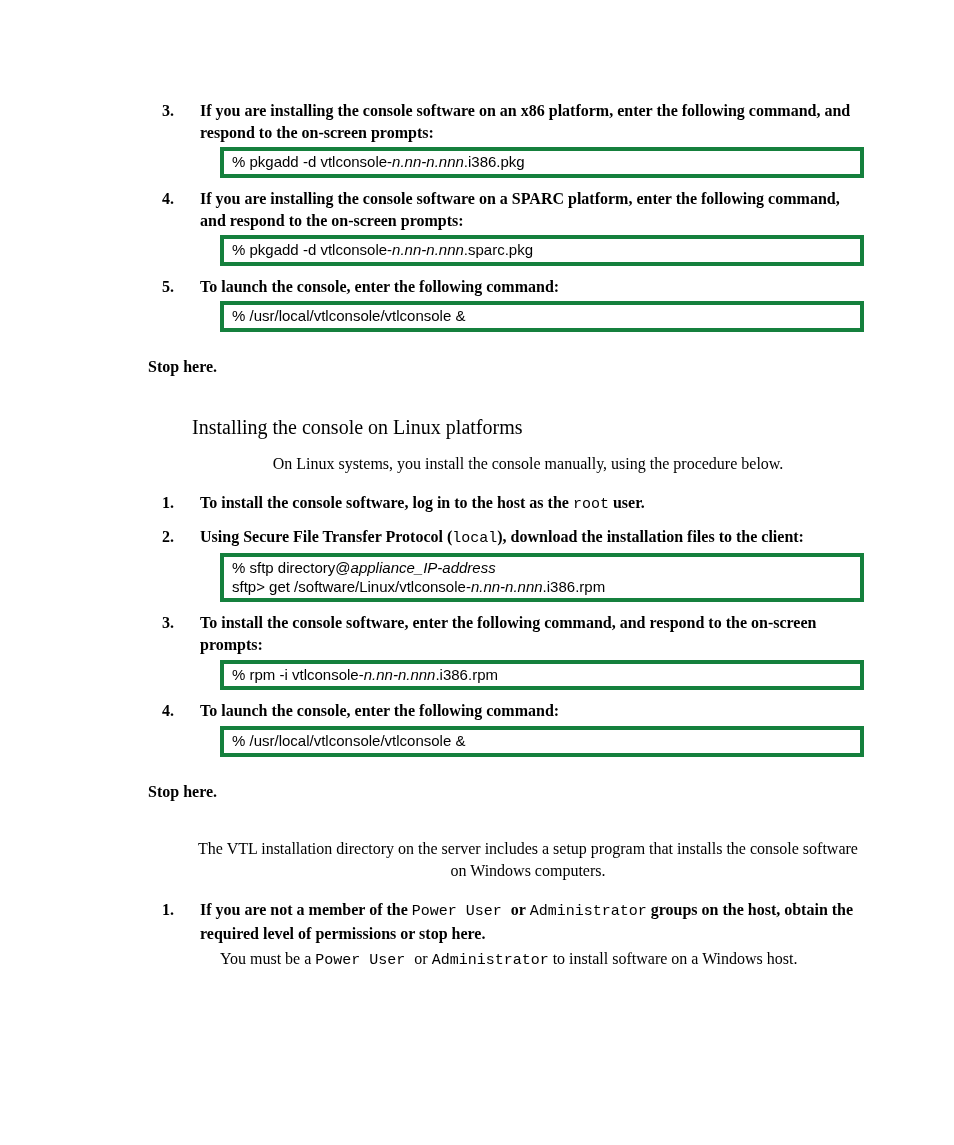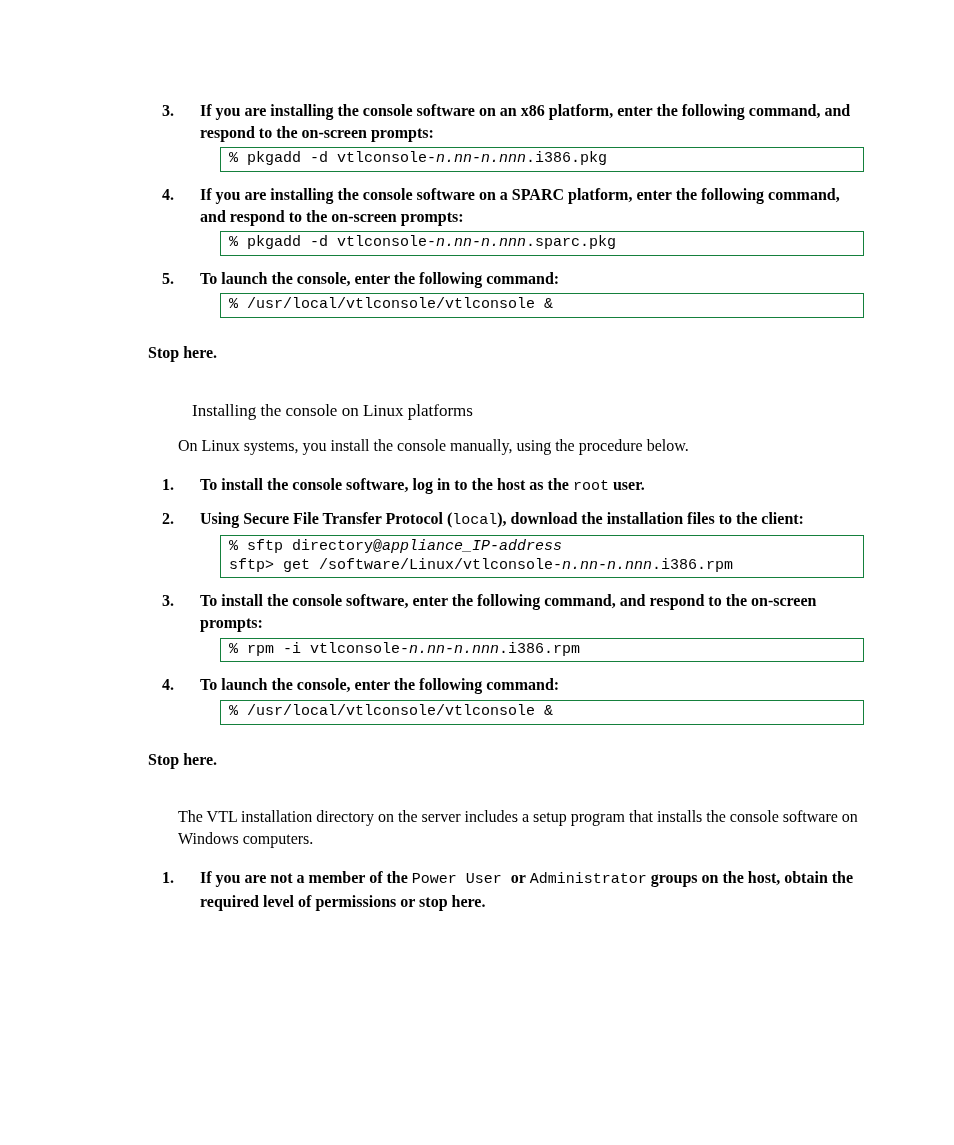--- a/index.html
+++ b/index.html
@@ -30,47 +30,48 @@
   }
   .step .num {
     flex: 0 0 28px;
     font-weight: bold;
   }
   .step .txt {
     flex: 1;
     margin-left: 10px;
   }
   .codebox {
-    border: 1px solid #15803d;
+    border: 4px solid #15803d;
     padding: 2px 8px 2px 8px;
-    margin: 4px 0 12px 58px;
-    font-family: Liberation Mono, monospace;
+    margin: 4px 0 4px 58px;
+    font-family: Liberation Sans, sans-serif;
     font-size: 15px;
     white-space: pre;
     line-height: 1.25;
   }
   .indentbody {
     margin-left: 58px;
     margin-top: 4px;
   }
   .stop {
     margin-left: -2px;
     font-weight: bold;
     margin-top: 24px;
     margin-bottom: 36px;
   }
   .heading {
-    font-size: 17px;
+    font-size: 20px;
     font-weight: normal;
     margin: 0 0 12px 0;
     margin-left: 42px;
   }
   .intro {
-    margin-left: 28px;
+    margin-left: 42px;
     margin-bottom: 18px;
+    text-align: center;
   }
   .ol {
     margin-left: 12px;
   }
   .section {
     margin-top: 10px;
   }
 </style>
 </head>
 <body>
@@ -141,14 +142,17 @@
 <div class="section">
   <div class="intro">The VTL installation directory on the server includes a setup program that installs the console software on Windows computers.</div>
 
   <div class="ol">
     <div class="step">
       <div class="num">1.</div>
       <div class="txt bold">
         <span>If you are not a member of the </span><span class="mono" style="font-weight:normal">Power User </span><span> or </span><span class="mono" style="font-weight:normal">Administrator</span><span> groups on the host, obtain the required level of permissions or stop here.</span>
       </div>
     </div>
+    <div class="indentbody">
+      <span>You must be a </span><span class="mono">Power User </span><span> or </span><span class="mono">Administrator</span><span> to install software on a Windows host.</span>
+    </div>
   </div>
 </div>
 
 </body></html>

